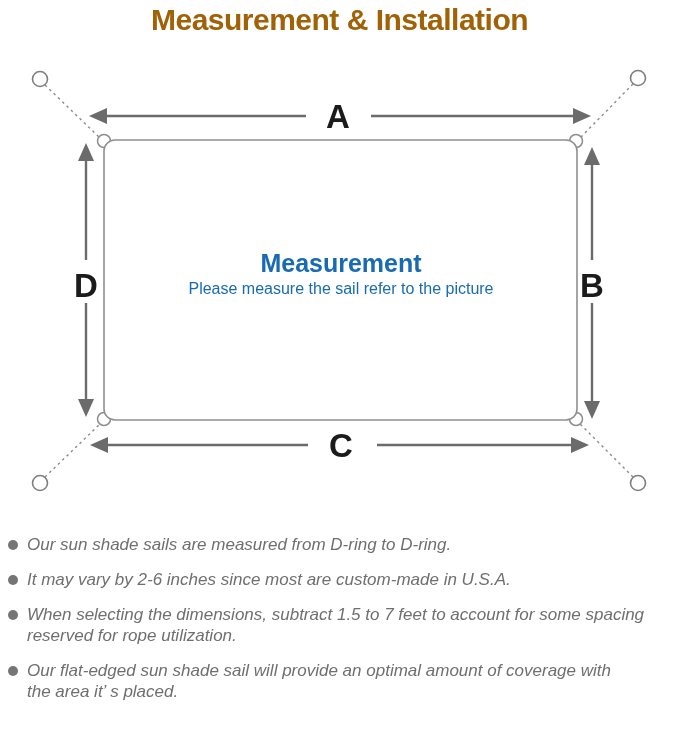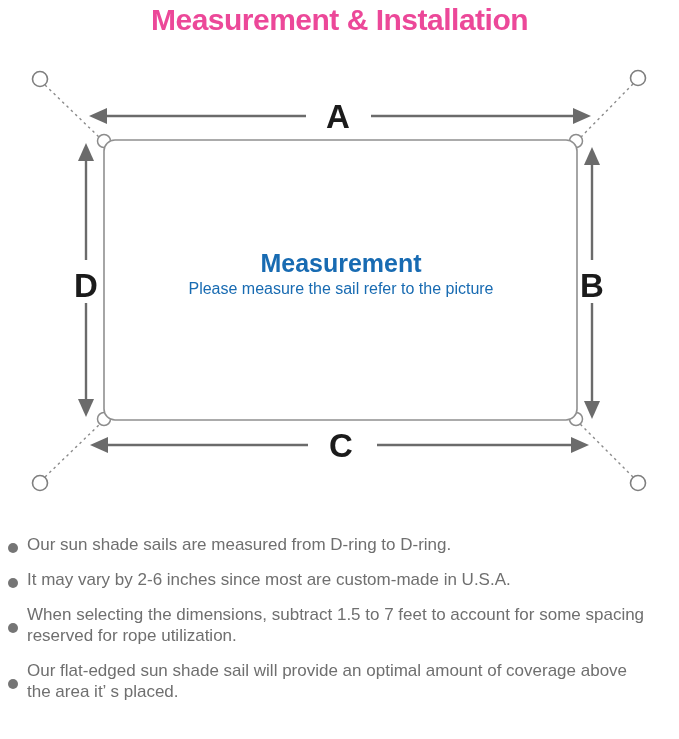--- a/index.html
+++ b/index.html
@@ -13,21 +13,21 @@
   }
   .page-title {
     position: absolute;
     top: 3px;
     left: 0;
     width: 679px;
     text-align: center;
     font-size: 30px;
     font-weight: bold;
     letter-spacing: -0.5px;
-    color: #ec4899;
+    color: #a16207;
   }
   .diagram-wrap {
     position: absolute;
     top: 60px;
     left: 0;
     width: 679px;
     height: 460px;
   }
   svg text.dim-label {
     font-family: "Liberation Sans", sans-serif;
@@ -47,22 +47,23 @@
     fill: #186bb2;
   }
   .notes {
     position: absolute;
     top: 534px;
     left: 8px;
     width: 665px;
   }
   .note-item {
     display: flex;
-    align-items: center;
+    align-items: flex-start;
     margin-bottom: 14px;
+    font-style: italic;
   }
   .note-dot {
     flex: 0 0 10px;
     width: 10px;
     height: 10px;
     margin-top: 6px;
     margin-right: 9px;
     border-radius: 50%;
     background: #757575;
   }
@@ -148,18 +149,18 @@
       <span class="note-dot"></span>
       <span class="note-text">It may vary by 2-6 inches since most are custom-made in U.S.A.</span>
     </div>
     <div class="note-item">
       <span class="note-dot"></span>
       <span class="note-text">When selecting the dimensions, subtract 1.5 to 7 feet to account for some spacing
 reserved for rope utilization.</span>
     </div>
     <div class="note-item">
       <span class="note-dot"></span>
-      <span class="note-text">Our flat-edged sun shade sail will provide an optimal amount of coverage above
+      <span class="note-text">Our flat-edged sun shade sail will provide an optimal amount of coverage with
 the area it’ s placed.</span>
     </div>
   </div>
 
 </div>
 
 </body></html>

